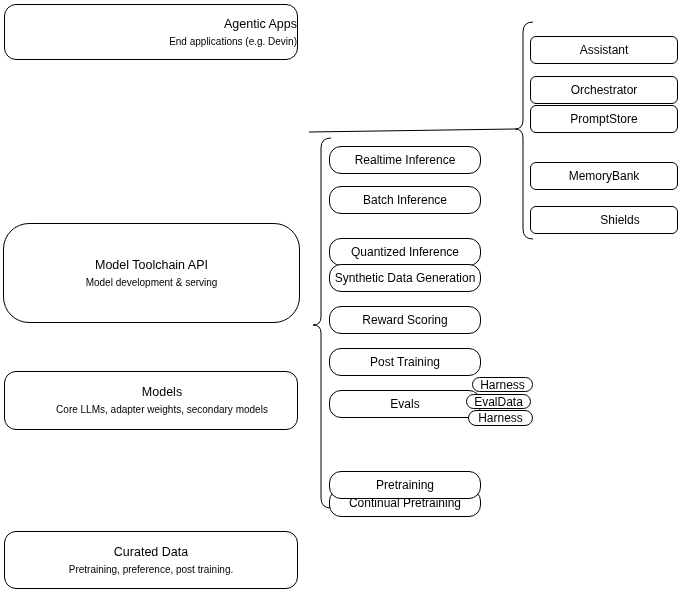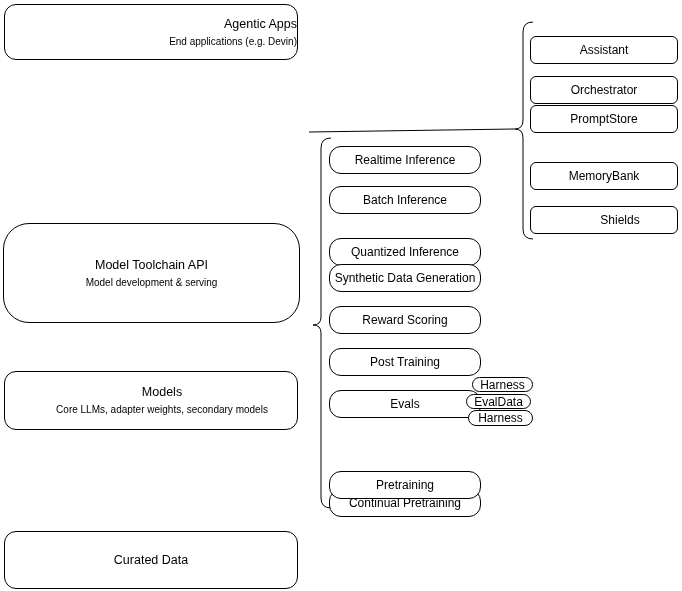--- a/index.html
+++ b/index.html
@@ -95,20 +95,21 @@
   <div class="node lbox big" style="top:223px;height:100px;">
     <div class="title">Model Toolchain API</div>
     <div class="subtitle">Model development &amp; serving</div>
   </div>
   <div class="node lbox" style="top:371px;height:59px;padding-left:22px;">
     <div class="title">Models</div>
     <div class="subtitle">Core LLMs, adapter weights, secondary models</div>
   </div>
   <div class="node lbox" style="top:531px;height:58px;">
     <div class="title">Curated Data</div>
+    <div class="subtitle">Pretraining, preference, post training.</div>
   </div>
 
   <div class="node mbox" style="top:146px;">
     <span>Realtime Inference</span>
   </div>
   <div class="node mbox" style="top:186px;">
     <span>Batch Inference</span>
   </div>
   <div class="node mbox" style="top:238px;">
     <span>Quantized Inference</span>

